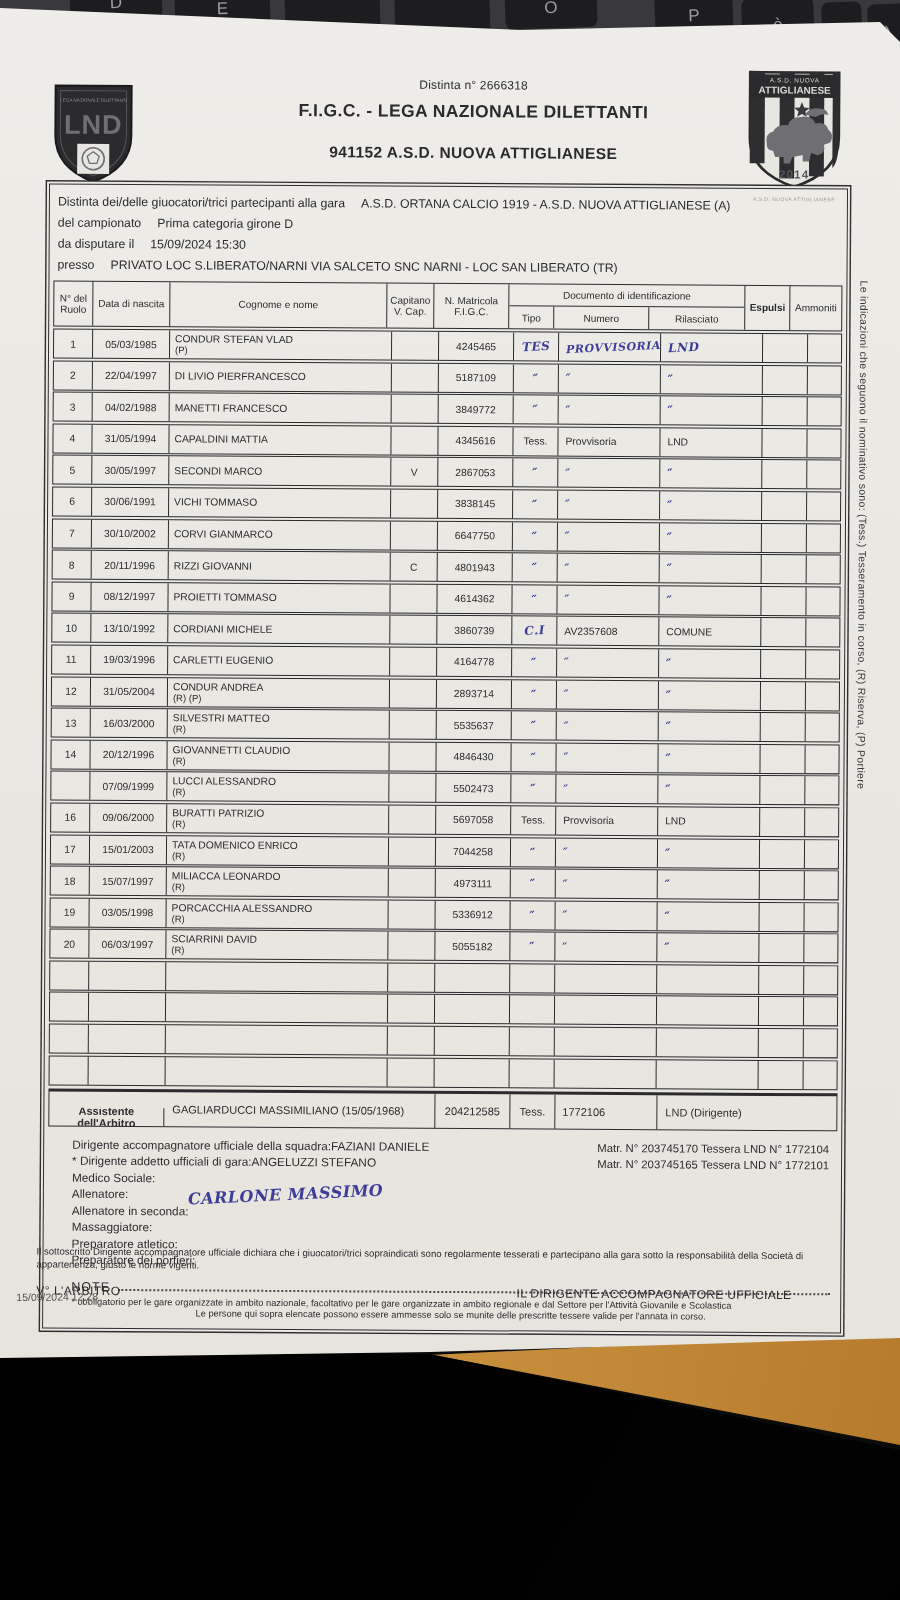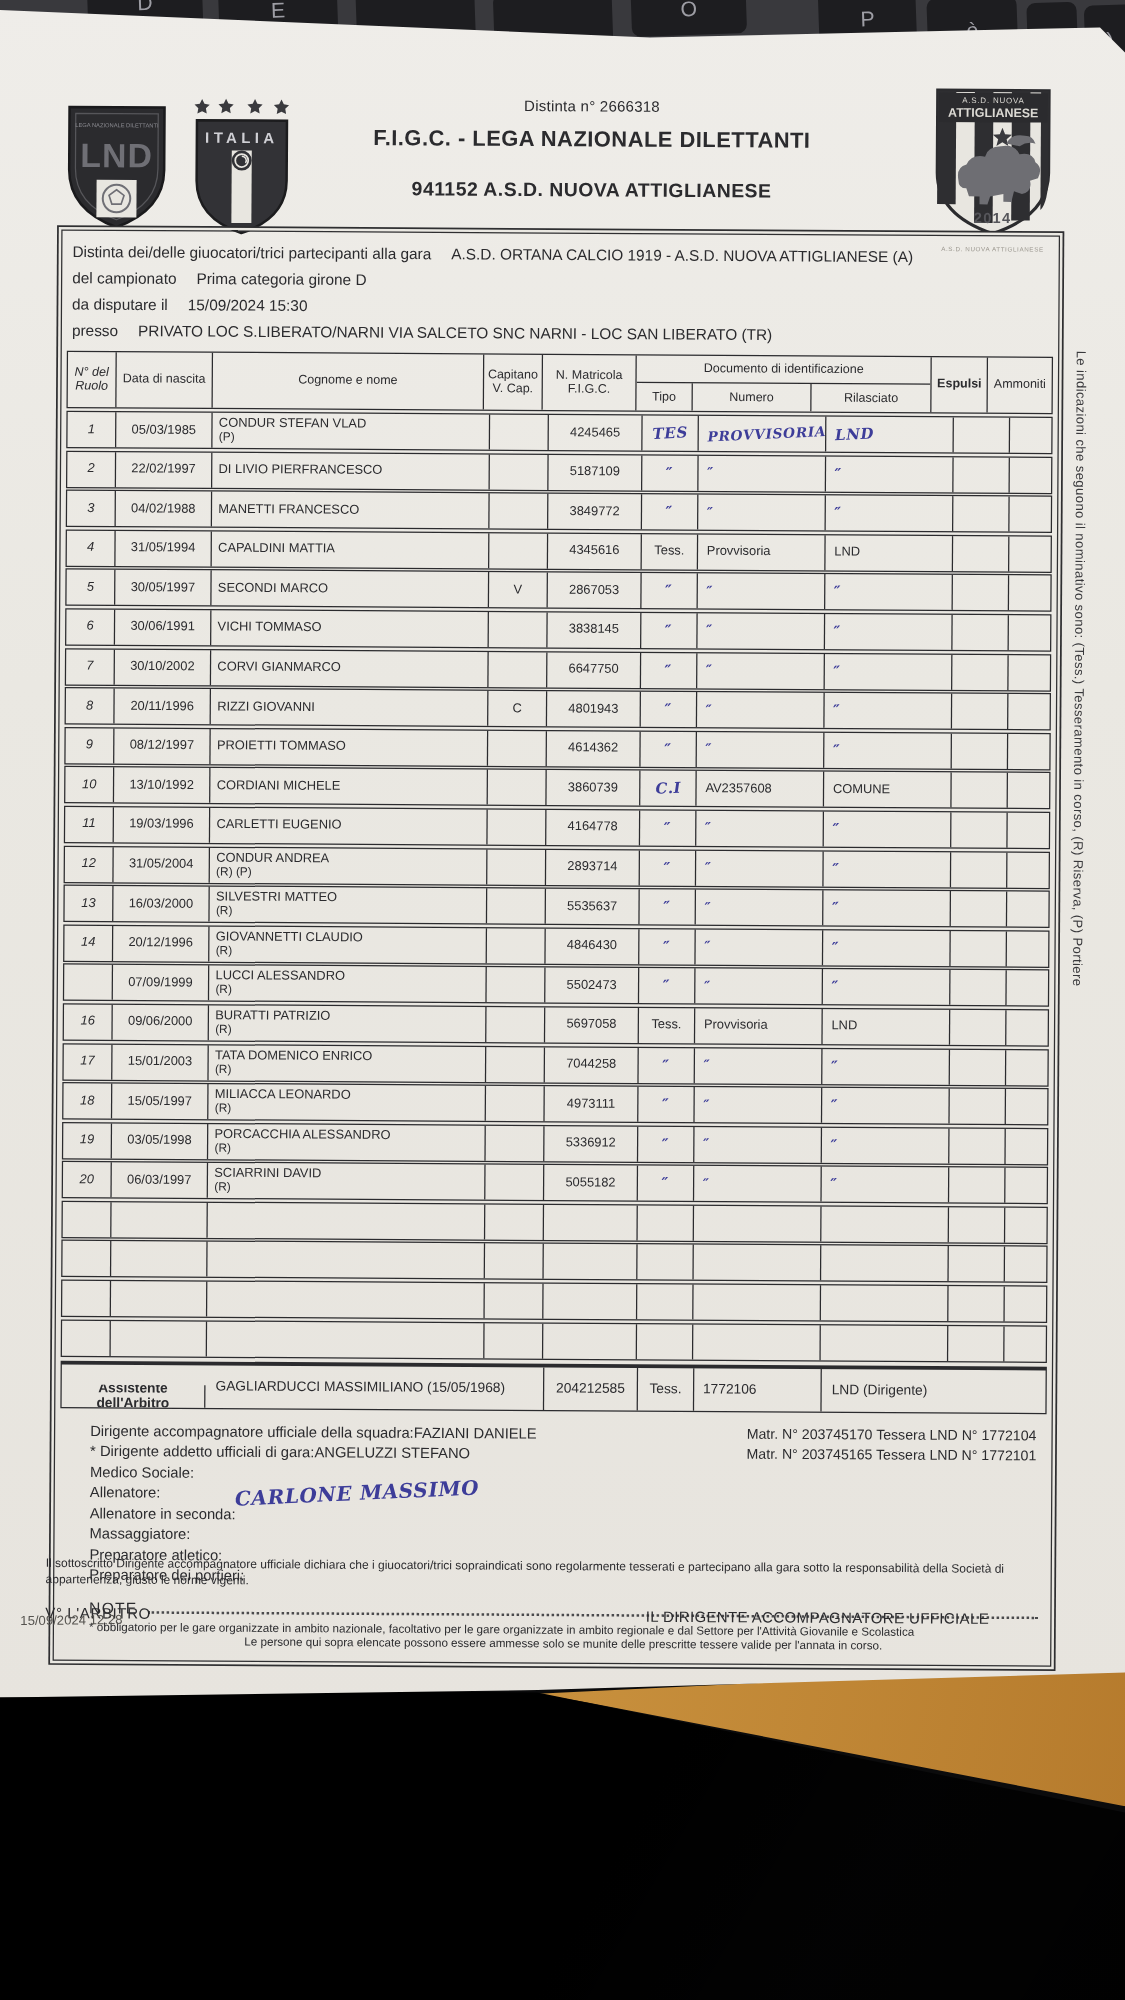--- a/index.html
+++ b/index.html
@@ -36,21 +36,21 @@
   .mi-line{display:flex;gap:16px;font-size:12.3px;line-height:21px;white-space:nowrap;}
   .mi-label{flex:none;}
   
   .ptable{margin:0 4px 0 4px;}
   .trow{display:flex;border:1.4px solid #2b2b2e;margin-bottom:1.6px;background:transparent;}
   .hrow1{height:44px;margin-bottom:2px;}
   .c{border-right:1.4px solid #2b2b2e;display:flex;align-items:center;justify-content:center;
      font-size:10.3px;overflow:hidden;}
   .c:last-child{border-right:none;}
   .hc{white-space:pre-line;text-align:center;font-size:10px;line-height:11.5px;}
-  .w-ruolo{width:38px;flex:none;font-style:italic;}
+  .w-ruolo{width:38px;flex:none;}
   .w-nasc{width:76px;flex:none;}
   .w-nome{width:216px;flex:none;justify-content:flex-start;padding-left:5px;}
   .w-cap{width:46px;flex:none;}
   .w-matr{width:74px;flex:none;}
   .w-tipo{width:44px;flex:none;}
   .w-num{width:94px;flex:none;justify-content:flex-start;padding-left:7px;}
   .w-ril{width:94px;flex:none;justify-content:flex-start;padding-left:7px;}
   .w-esp{width:44px;flex:none;font-weight:bold;}
   .w-amm{flex:1;}
   .doc-h{flex-direction:column;padding:0;width:235.2px;flex:none;align-items:stretch;}
@@ -135,36 +135,20 @@
   <div class="logos-left">
     <span>
       <svg width="88" height="108" viewBox="0 0 88 108">
         <path d="M6 8 L82 8 L82 58 Q82 90 44 104 Q6 90 6 58 Z" fill="#2b2b2e" stroke="#1a1a1c" stroke-width="2"></path>
         <path d="M11 13 L77 13 L77 57 Q77 86 44 98 Q11 86 11 57 Z" fill="none" stroke="#56565a" stroke-width="1"></path>
         <text x="44" y="24" font-size="4.6" fill="#8a8a90" text-anchor="middle">LEGA NAZIONALE DILETTANTI</text>
         <text x="44" y="56" font-size="27" font-weight="bold" fill="#6f6f75" text-anchor="middle" letter-spacing="1">LND</text>
         <rect x="28" y="66" width="32" height="30" fill="#e8e6e0"></rect>
         <circle cx="44" cy="81" r="11" fill="none" stroke="#6f6f75" stroke-width="1.6"></circle>
         <path d="M44 74 L50 78.5 L47.7 85.5 L40.3 85.5 L38 78.5 Z" fill="none" stroke="#6f6f75" stroke-width="1.3"></path>
-      </svg>
-    </span>
-    <span>
-      <svg width="92" height="112" viewBox="0 0 92 112">
-        <g fill="#3a3a3e">
-          <path d="M18 9 l2.4 4.9 5.4.8 -3.9 3.8.9 5.4 -4.8-2.5 -4.8 2.5.9-5.4 -3.9-3.8 5.4-.8 Z" transform="translate(0,-6) scale(.78)"></path>
-          <path d="M40 6 l2.4 4.9 5.4.8 -3.9 3.8.9 5.4 -4.8-2.5 -4.8 2.5.9-5.4 -3.9-3.8 5.4-.8 Z" transform="translate(2,-4) scale(.78)"></path>
-          <path d="M62 6 l2.4 4.9 5.4.8 -3.9 3.8.9 5.4 -4.8-2.5 -4.8 2.5.9-5.4 -3.9-3.8 5.4-.8 Z" transform="translate(8,-4) scale(.78)"></path>
-          <path d="M84 9 l2.4 4.9 5.4.8 -3.9 3.8.9 5.4 -4.8-2.5 -4.8 2.5.9-5.4 -3.9-3.8 5.4-.8 Z" transform="translate(12,-6) scale(.78)"></path>
-        </g>
-        <path d="M10 18 L82 18 L82 66 Q82 96 46 108 Q10 96 10 66 Z" fill="#323236" stroke="#1c1c1e" stroke-width="2"></path>
-        <text x="46" y="36" font-size="12" font-weight="bold" fill="#cfcfd4" text-anchor="middle" letter-spacing="3.5">ITALIA</text>
-        <rect x="38" y="42" width="16" height="58" fill="#e8e6e0"></rect>
-        <circle cx="46" cy="50" r="8" fill="#323236"></circle>
-        <circle cx="46" cy="50" r="5.2" fill="none" stroke="#e8e6e0" stroke-width="1.4"></circle>
-        <path d="M46 46.5 A3.5 3.5 0 0 1 49 52" fill="none" stroke="#e8e6e0" stroke-width="1.2"></path>
       </svg>
     </span>
   </div>
 
   <div class="hdr-center">
     <div class="distinta-no">Distinta n° 2666318</div>
     <div class="hdr-title">F.I.G.C. - LEGA NAZIONALE DILETTANTI</div>
     <div class="hdr-sub">941152 A.S.D. NUOVA ATTIGLIANESE</div>
   </div>
 
@@ -256,21 +240,21 @@
                 <span class="hand">PROVVISORIA</span>
               </div>
           <div class="c w-ril">
                 <span class="hand">LND</span>
               </div>
           <div class="c w-esp"></div>
           <div class="c w-amm"></div>
         </div>
             <div class="trow prow">
           <div class="c w-ruolo">2</div>
-          <div class="c w-nasc">22/02/1997</div>
+          <div class="c w-nasc">22/04/1997</div>
           <div class="c w-nome">
             <div class="nome-stack">
               <div class="nm">DI LIVIO PIERFRANCESCO</div>
               <div class="nn"></div>
             </div>
           </div>
           <div class="c w-cap"></div>
           <div class="c w-matr">5187109</div>
           <div class="c w-tipo">
                 <span class="hand">″</span>
@@ -624,21 +608,21 @@
                 <span class="hand">″</span>
               </div>
           <div class="c w-ril">
                 <span class="hand">″</span>
               </div>
           <div class="c w-esp"></div>
           <div class="c w-amm"></div>
         </div>
             <div class="trow prow">
           <div class="c w-ruolo">18</div>
-          <div class="c w-nasc">15/05/1997</div>
+          <div class="c w-nasc">15/07/1997</div>
           <div class="c w-nome">
             <div class="nome-stack">
               <div class="nm">MILIACCA LEONARDO</div>
               <div class="nn">(R)</div>
             </div>
           </div>
           <div class="c w-cap"></div>
           <div class="c w-matr">4973111</div>
           <div class="c w-tipo">
                 <span class="hand">″</span>

